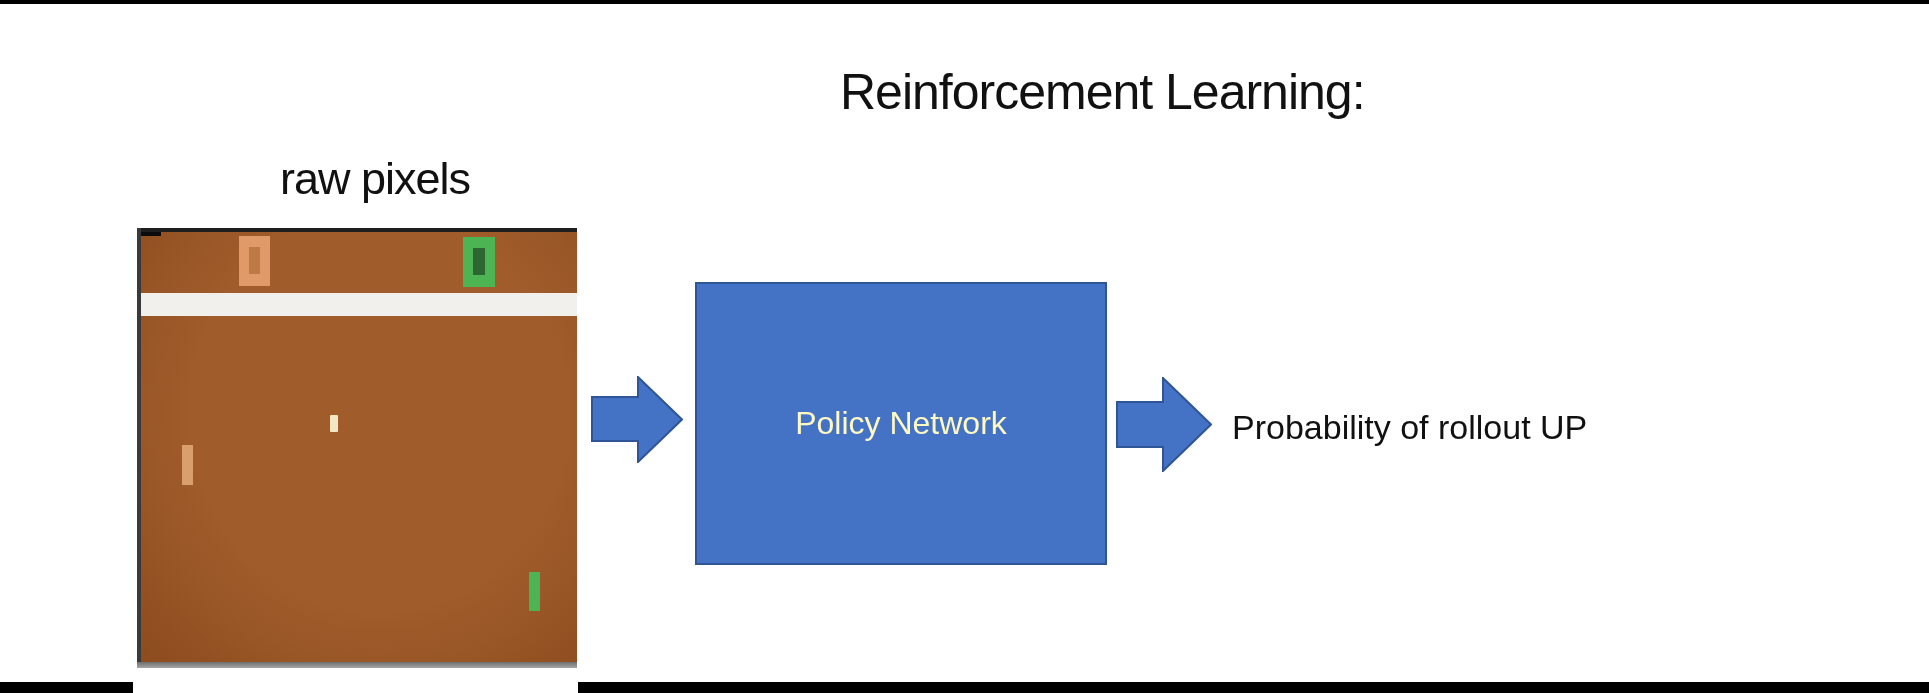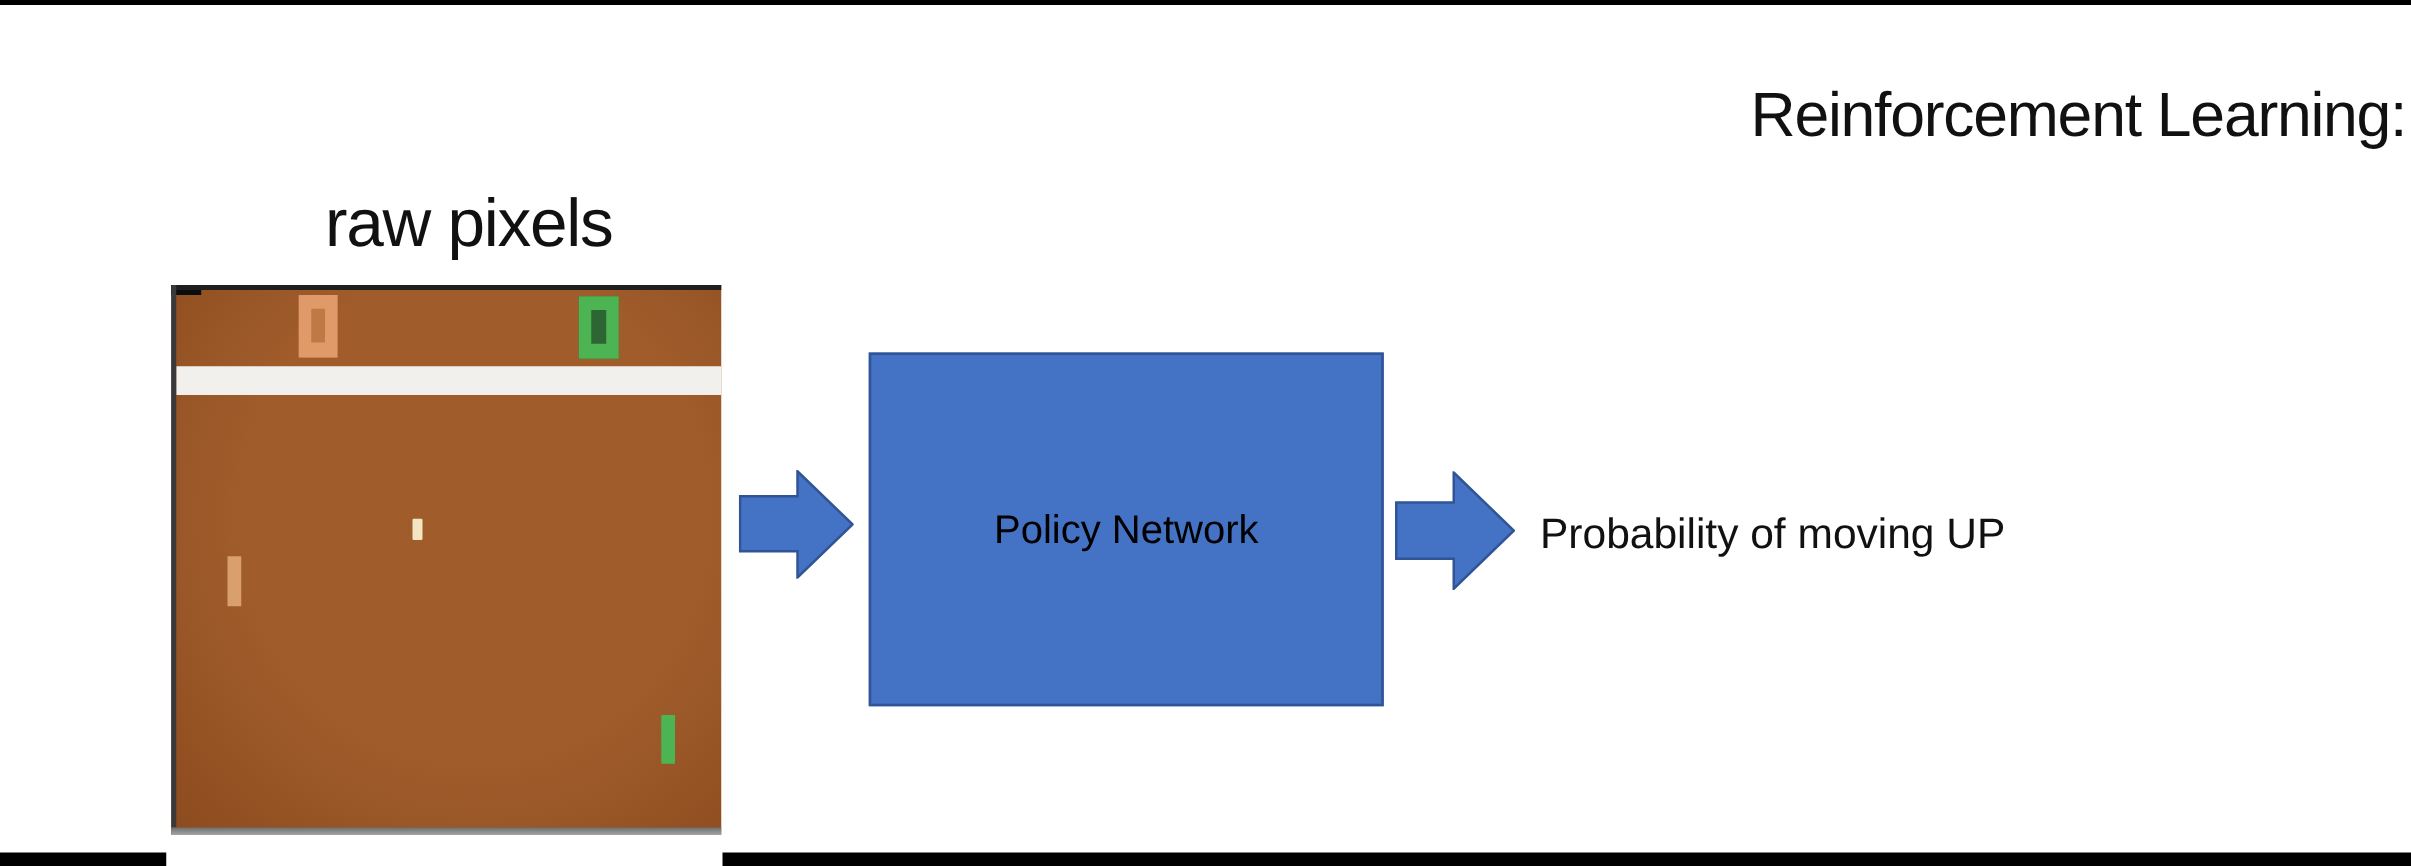--- a/index.html
+++ b/index.html
@@ -10,28 +10,28 @@
   .abs{position:absolute;}
 
   
   .bar-top{left:0;top:0;width:1929px;height:4px;background:var(--bar-black,#000);}
   .bar-bottom-left{left:0;top:682px;width:133px;height:11px;background:var(--bar-black,#000);}
   .bar-bottom-right{left:578px;top:682px;width:1351px;height:11px;background:var(--bar-black,#000);}
 
   
   .title{
     left:840px;top:56px;width:1085px;
-    font-size:50px;line-height:72px;text-align:right;
+    font-size:50px;line-height:72px;text-align:left;
     letter-spacing:-1px;white-space:nowrap;
   }
 
   
   .raw-label{
     left:225px;top:155px;width:300px;text-align:center;
-    font-size:54px;line-height:48px;letter-spacing:-1px;
+    font-size:45px;line-height:48px;letter-spacing:-1px;
   }
 
   
   .game{
     left:137px;top:228px;width:440px;height:440px;
     background:radial-gradient(ellipse at 55% 42%, var(--field-brown,#a05c2b) 0%, var(--field-brown,#a05c2b) 55%, var(--field-brown-dark,#8c4b1e) 100%);
     box-sizing:border-box;
   }
   .game-border-top{left:0;top:0;width:440px;height:4px;background:#1f1f1f;}
   .game-border-left{left:0;top:0;width:4px;height:434px;background:#3a3a3a;}
@@ -61,21 +61,21 @@
   .arrow-right{left:1116px;top:377px;width:96px;height:95px;}
 
   
   .policy-box{
     left:695px;top:282px;width:412px;height:283px;
     background:var(--accent-blue,#4472c4);
     border:2px solid var(--accent-blue-border,#2f5597);
     box-sizing:border-box;
     display:flex;align-items:center;justify-content:center;
   }
-  .policy-box span{color:#000000;font-size:32px;letter-spacing:0;}
+  .policy-box span{color:#fef9c3;font-size:32px;letter-spacing:0;}
 
   
   .output-label{
     left:1232px;top:405px;height:44px;line-height:44px;
     font-size:34px;white-space:nowrap;
   }
 </style>
 </head>
 <body>
 
@@ -107,18 +107,18 @@
   </svg>
 
   <div class="abs policy-box">
     <span>Policy Network</span>
   </div>
 
   <svg class="abs arrow-right" viewBox="0 0 96 95" xmlns="http://www.w3.org/2000/svg">
     <polygon points="1,25 47,25 47,1 95,47.5 47,94 47,70 1,70" fill="var(--accent-blue,#4472c4)" stroke="var(--accent-blue-border,#2f5597)" stroke-width="2"></polygon>
   </svg>
 
-  <div class="abs output-label">Probability of moving UP</div>
+  <div class="abs output-label">Probability of rollout UP</div>
 
   <div class="abs bar-bottom-left"></div>
   <div class="abs bar-bottom-right"></div>
 
 </div>
 
 </body></html>

